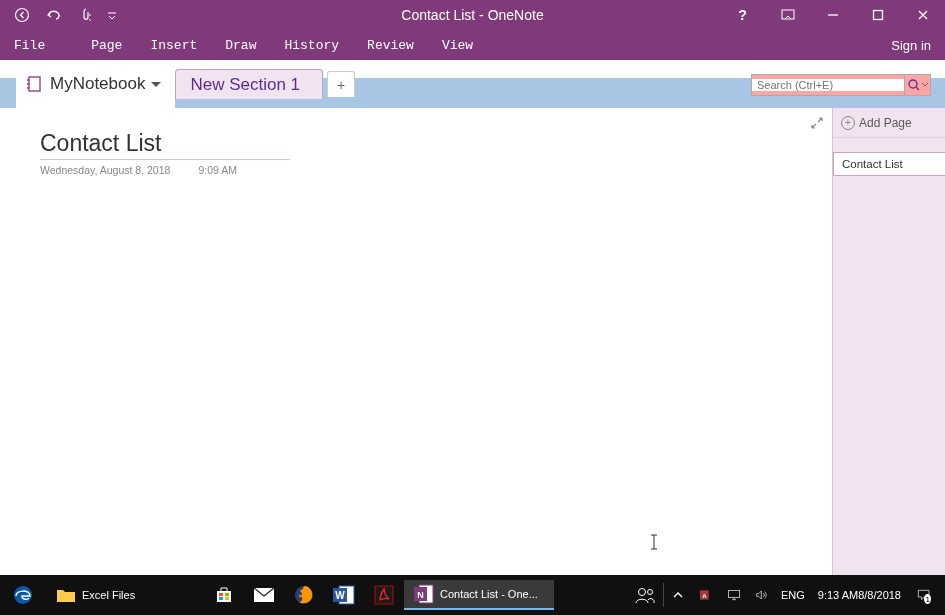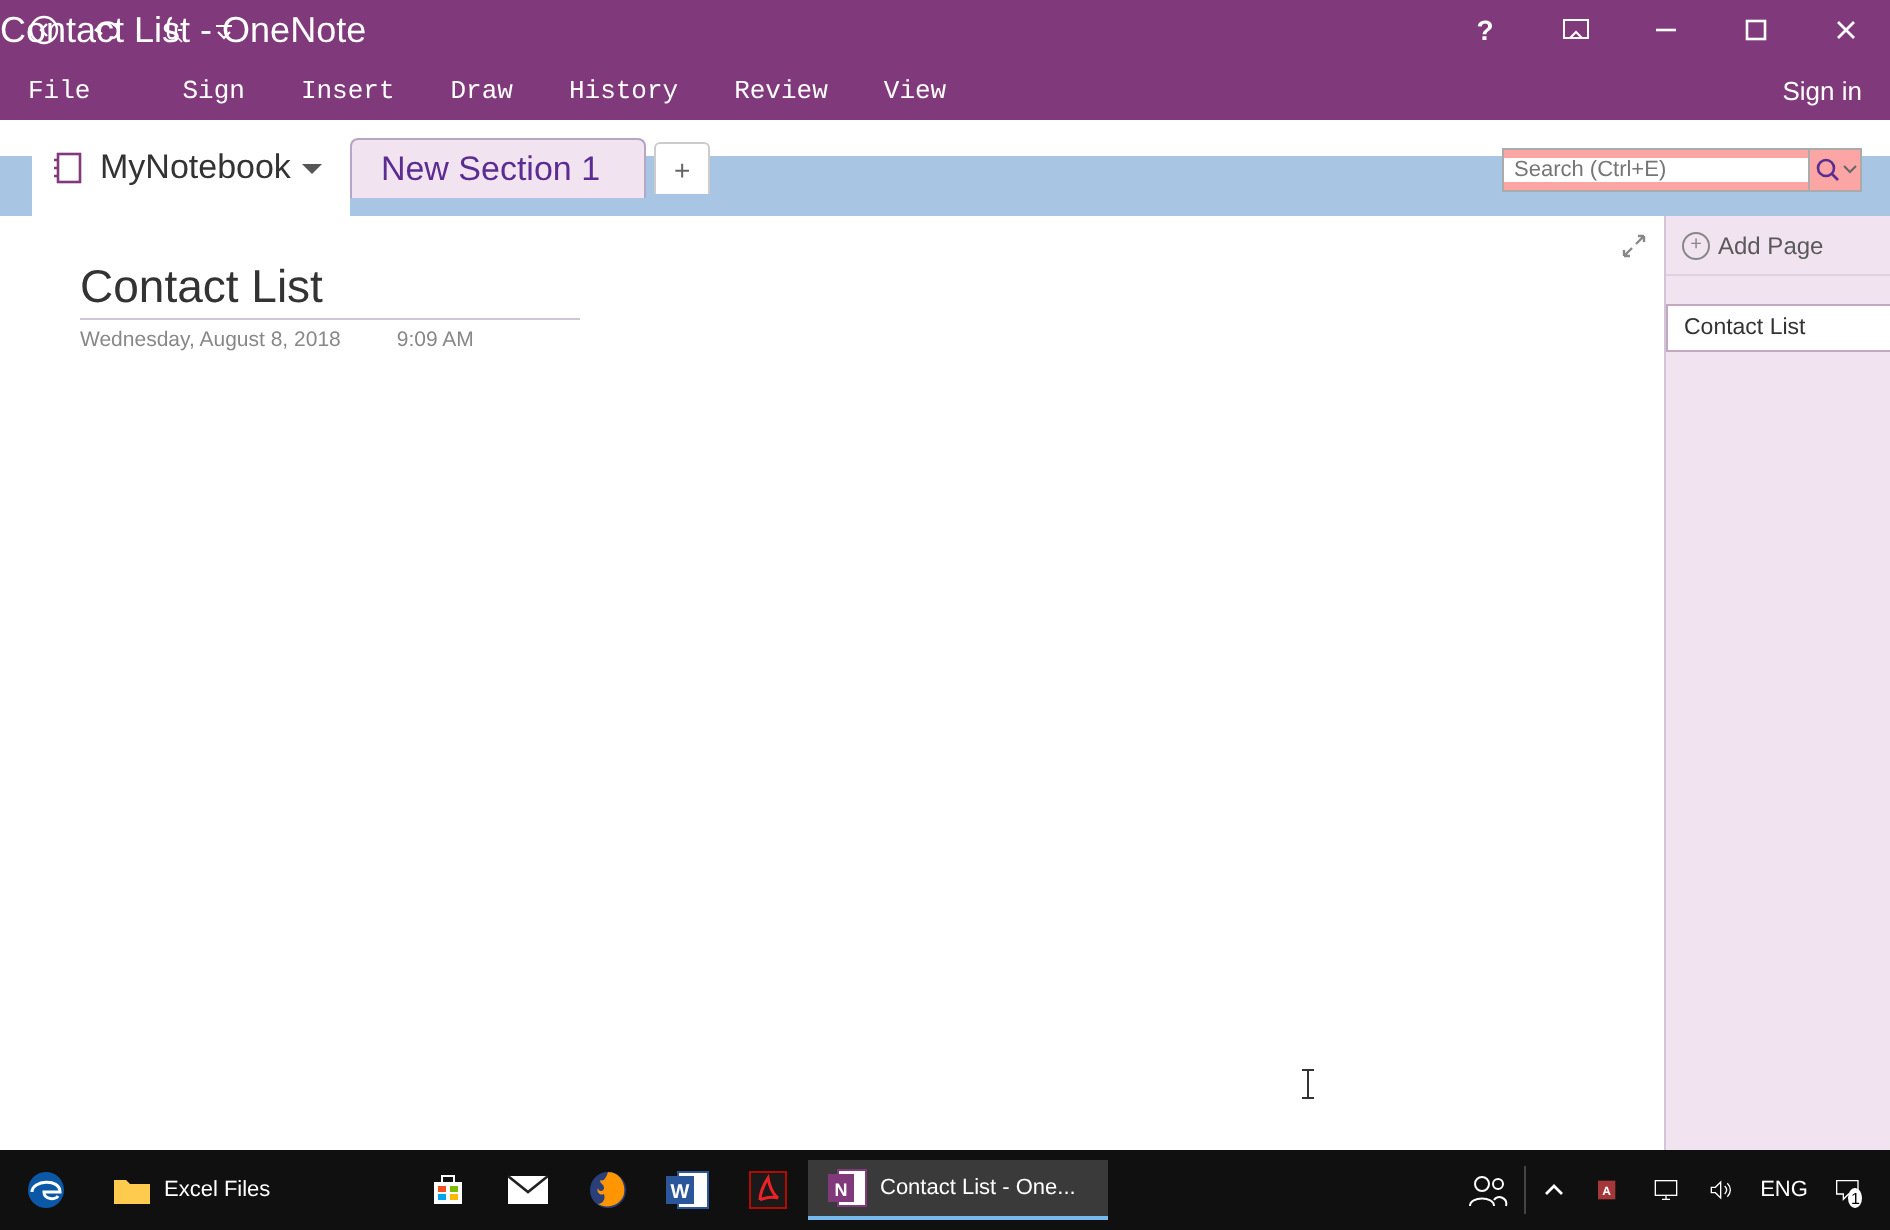--- a/index.html
+++ b/index.html
@@ -3,21 +3,21 @@
 <meta charset="utf-8">
 <style>
   * { margin: 0; padding: 0; box-sizing: border-box; font-family: "Segoe UI", Tahoma, sans-serif; }
   body { width: 945px; height: 615px; overflow: hidden; background: #fff; position: relative; }
 
   
   .titlebar { height: 30px; background: #80397b; display: flex; align-items: center; color: #fff; font-size: 12px; position: relative; }
   .titlebar .left-controls { display: flex; align-items: center; gap: 0; padding-left: 6px; }
   .titlebar .tb-btn { width: 32px; height: 30px; display: flex; align-items: center; justify-content: center; cursor: pointer; }
   .titlebar .tb-btn svg { stroke: #fff; fill: none; }
-  .titlebar .title-text { position: absolute; left: 0; right: 0; pointer-events: none; color: #fff; font-size: 18px; }
+  .titlebar .title-text { position: absolute; left: 0; right: 0; text-align: center; pointer-events: none; color: #fff; font-size: 14px; }
   .titlebar .right-controls { margin-left: auto; display: flex; }
   .titlebar .right-controls .tb-btn { width: 45px; }
 
   
   .ribbon { height: 30px; background: #80397b; display: flex; align-items: center; color: #fff; font-size: 13px; }
   .ribbon .rb-tab { padding: 0 14px; height: 30px; display: flex; align-items: center; cursor: pointer; font-family: Liberation Mono, monospace; }
   .ribbon .spacer { flex: 1; }
   .ribbon .signin { padding: 0 14px; cursor: pointer; }
 
   
@@ -118,21 +118,21 @@
       <svg width="12" height="12" viewBox="0 0 12 12">
           <path d="M2 2 L10 10 M10 2 L2 10" stroke="#fff" stroke-width="1.4"></path>
         </svg>
     </div>
   </div>
 </div>
 
 <div class="ribbon">
   <div class="rb-tab">File</div>
   <div style="width:18px"></div>
-  <div class="rb-tab">Sign</div>
+  <div class="rb-tab">Page</div>
   <div class="rb-tab">Insert</div>
   <div class="rb-tab">Draw</div>
   <div class="rb-tab">History</div>
   <div class="rb-tab">Review</div>
   <div class="rb-tab">View</div>
   <div class="spacer"></div>
   <div class="signin">Sign in</div>
 </div>
 
 <div class="section-bar">
@@ -293,20 +293,24 @@
     </div>
     <div class="tb-item" style="width:28px">
       <svg width="18" height="16" viewBox="0 0 18 16">
           <path d="M1 6 L4 6 L8 2 L8 14 L4 10 L1 10 Z" stroke="#fff" fill="none"></path>
           <path d="M11 5 C13 7 13 9 11 11 M13 3 C16 6 16 10 13 13" stroke="#fff" fill="none"></path>
         </svg>
     </div>
     <div class="tb-item" style="width:34px">
       <span>ENG</span>
     </div>
+    <div class="tb-item clock">
+      <div>9:13 AM</div>
+      <div>8/8/2018</div>
+    </div>
     <div class="tb-item" style="width:36px">
       <svg width="20" height="18" viewBox="0 0 20 18">
           <path d="M2 2 L18 2 L18 12 L11 12 L7 16 L7 12 L2 12 Z" stroke="#fff" fill="none"></path>
         </svg>
       <span style="position:relative;left:-6px;top:4px;background:#fff;color:#000;border-radius:50%;width:10px;height:10px;font-size:8px;display:flex;align-items:center;justify-content:center">1</span>
     </div>
   </div>
 </div>
 
 </body></html>

